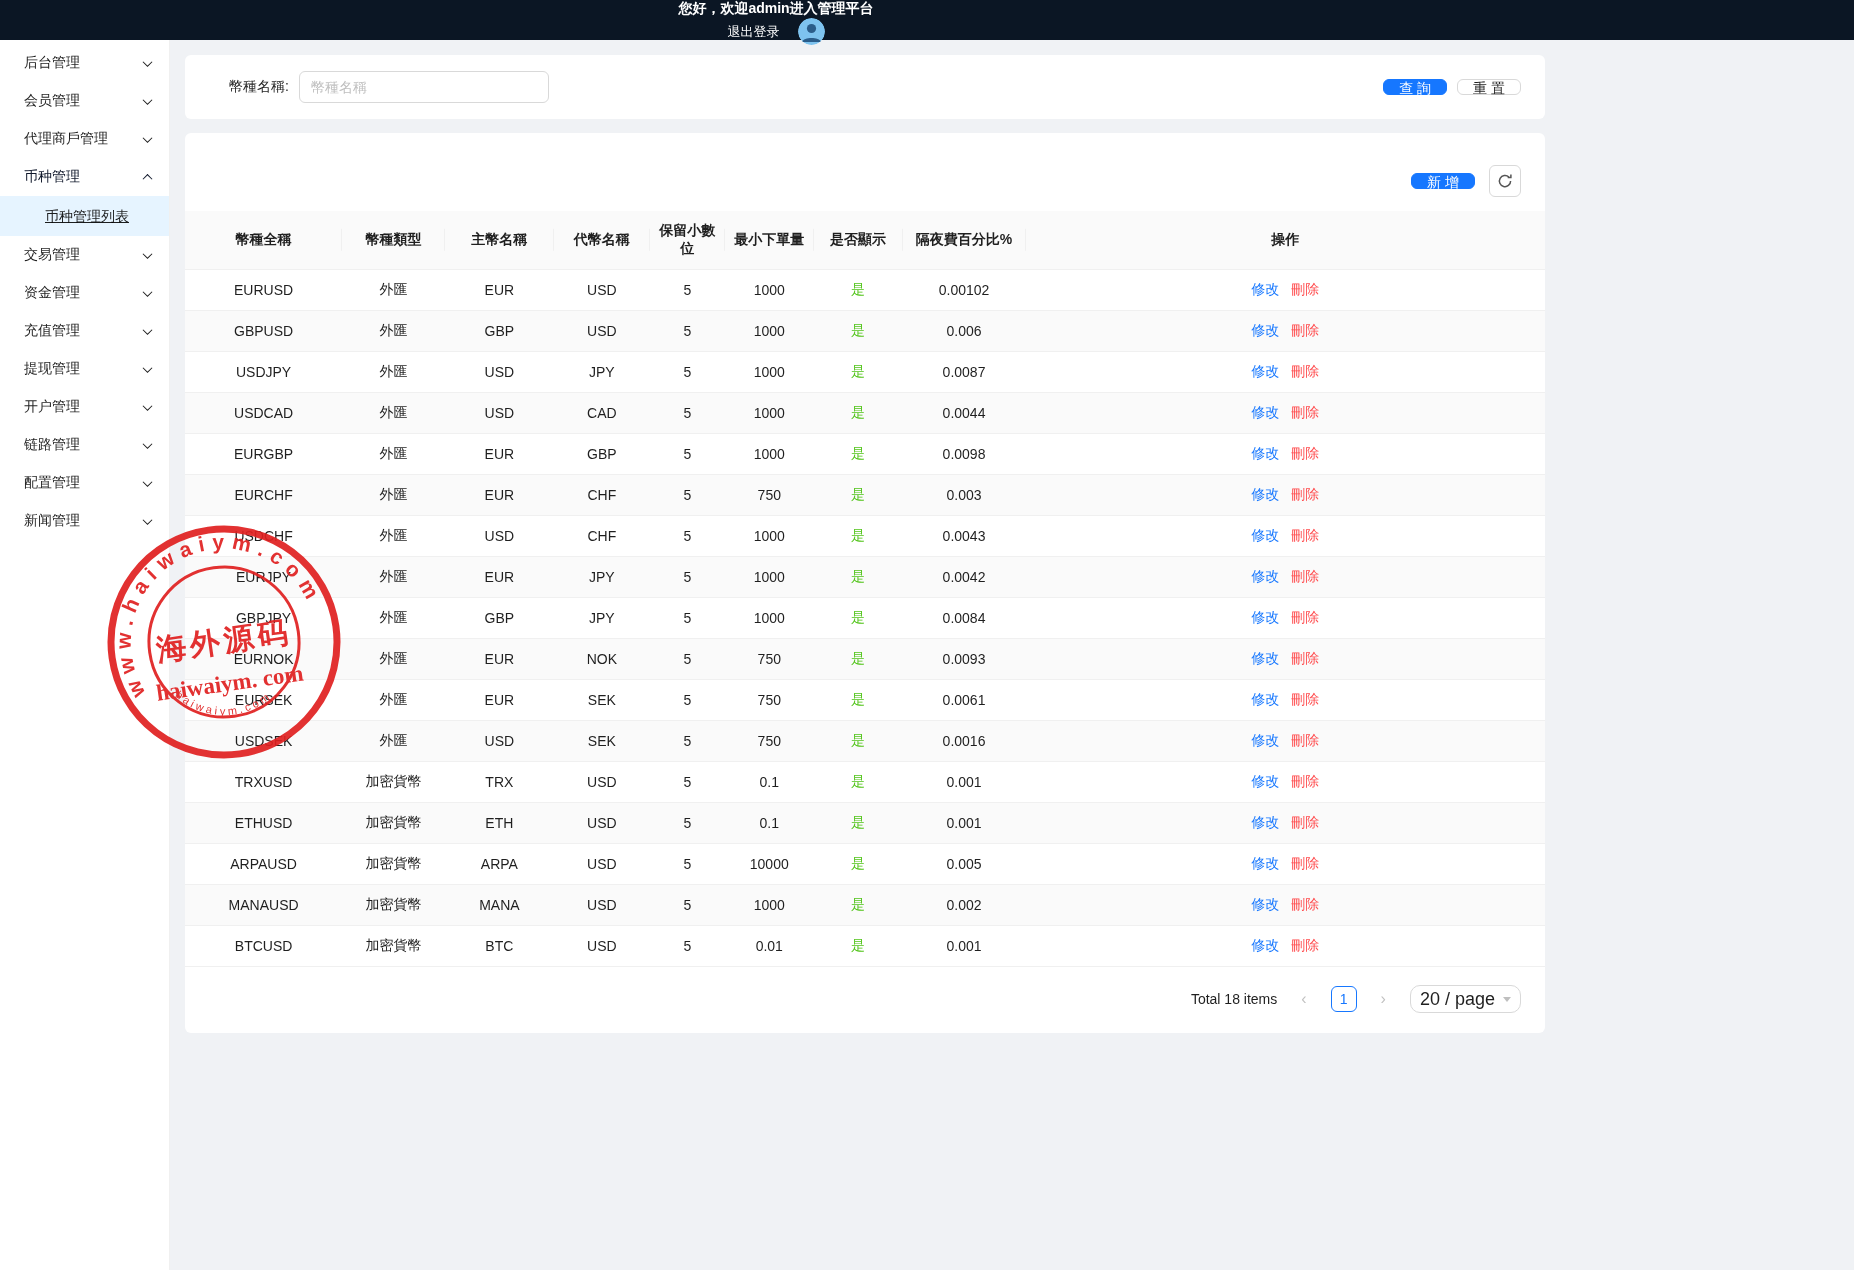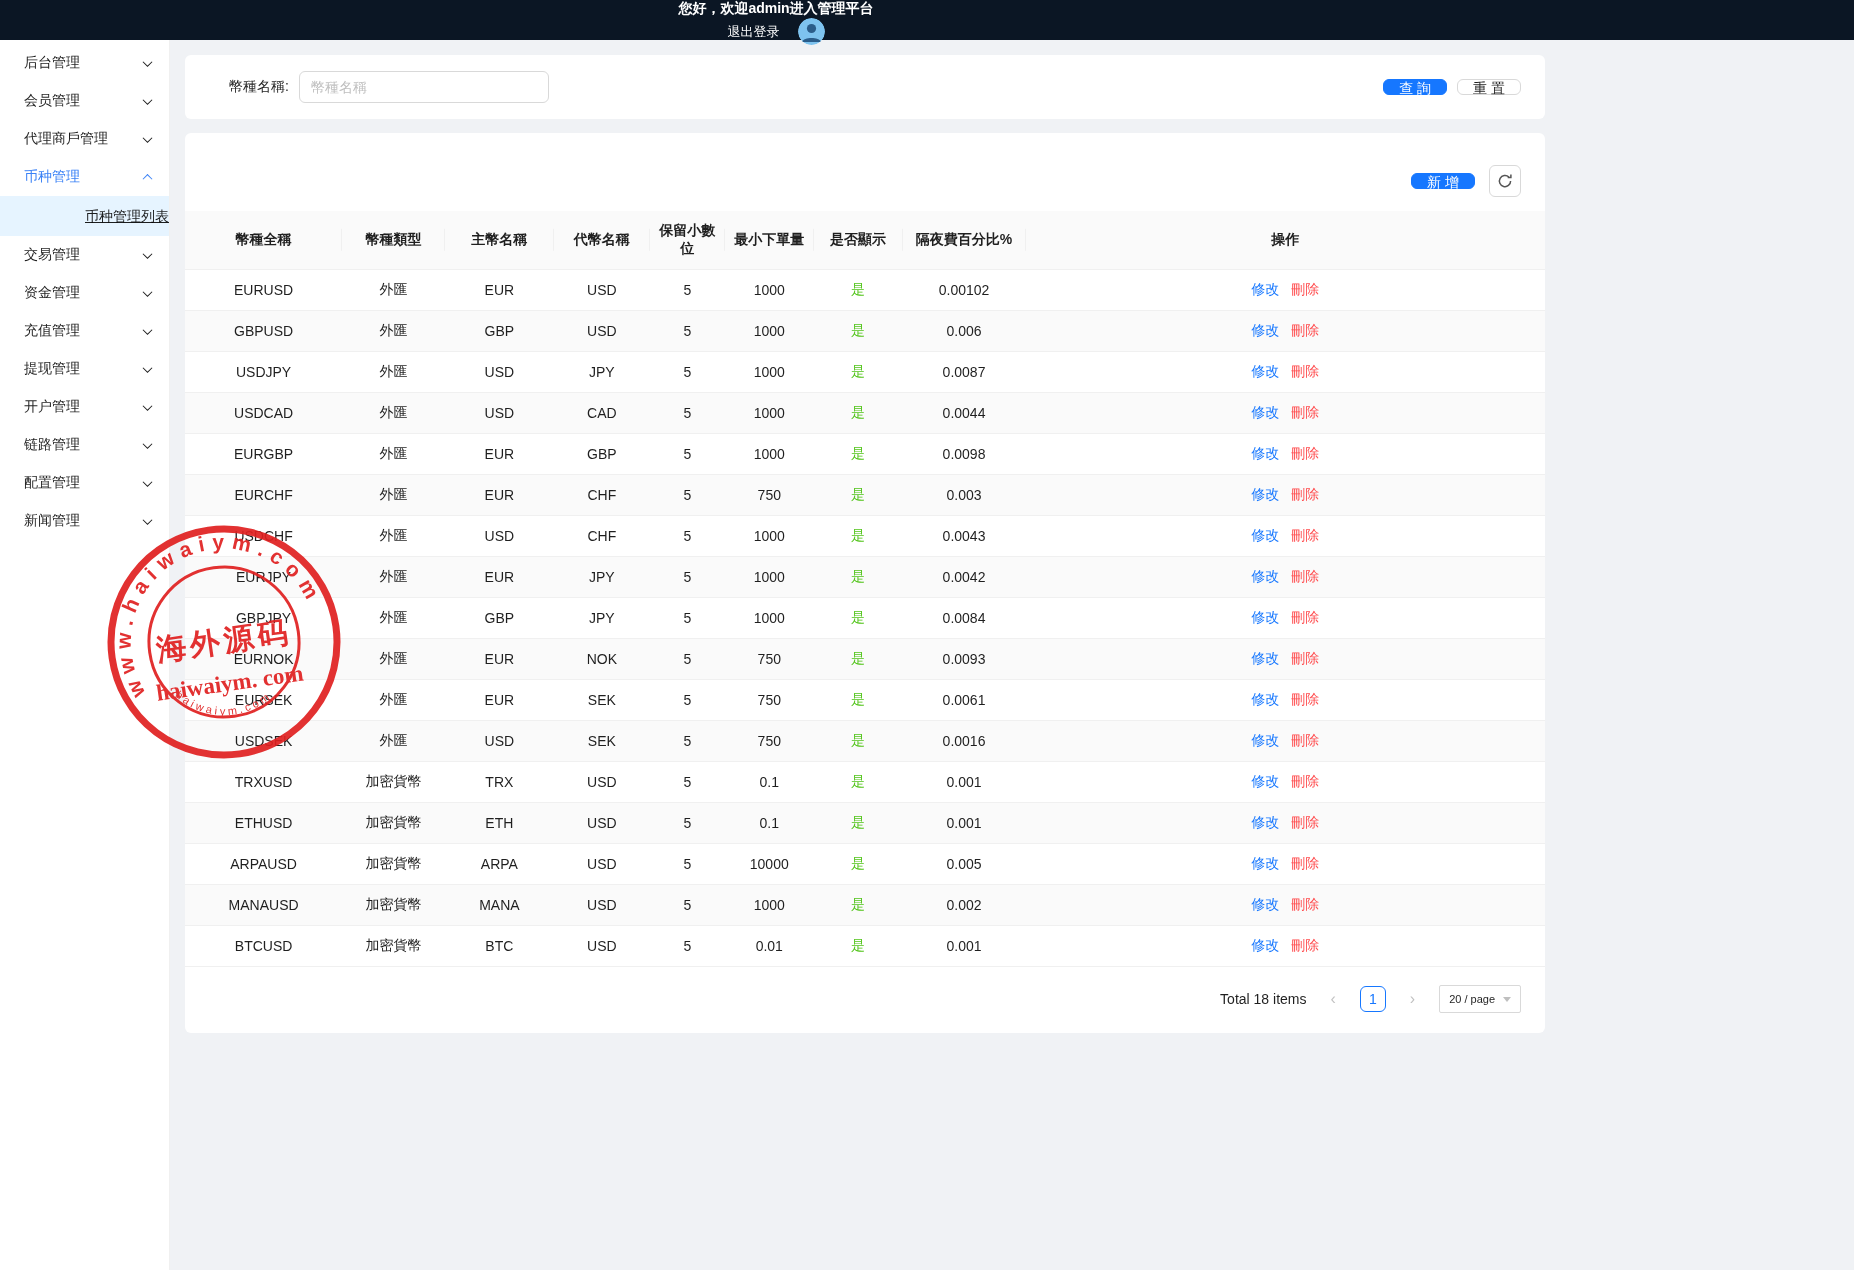--- a/index.html
+++ b/index.html
@@ -30,33 +30,32 @@
   .avatar { width: 27px; height: 27px; border-radius: 50%; overflow: hidden; display: inline-block; cursor: pointer; }
 
   
   .layout { display: flex; height: 1230px; }
   .sidebar {
     width: 170px;
     background: #fff;
     border-right: 1px solid #f0f0f0;
     padding-top: 4px;
     flex: none;
-    text-align: right;
   }
   .side-item {
     height: 38px;
     display: flex;
     align-items: center;
     justify-content: space-between;
     padding: 0 18px 0 24px;
     cursor: pointer;
     color: rgba(0,0,0,.88);
     font-size: 14px;
   }
-  .side-item.expanded { color: #3b82f6; }
+  .side-item.expanded { color: #0f172a; }
   .chev {
     width: 7px; height: 7px;
     border-right: 1.6px solid currentColor;
     border-bottom: 1.6px solid currentColor;
     transform: rotate(45deg) translate(-1px,-1px);
     display: inline-block;
   }
   .chev.up { transform: rotate(-135deg) translate(-1px,-1px); }
   .side-sub {
     height: 40px;
@@ -178,26 +177,26 @@
     border: 1px solid #1677ff;
     border-radius: 6px;
     color: #1677ff;
     display: flex; align-items: center; justify-content: center;
     cursor: pointer;
     background: #fff;
   }
   .page-size {
     height: 28px;
     border: 1px solid #d9d9d9;
-    border-radius: 2px;
+    border-radius: 10px;
     padding: 0 9px;
     display: flex; align-items: center; gap: 8px;
     cursor: pointer;
     background: #fff;
-    font-size: 11px;
+    font-size: 18px;
     color: rgba(0,0,0,.88);
   }
   .caret-down {
     width: 0; height: 0;
     border-left: 4px solid transparent;
     border-right: 4px solid transparent;
     border-top: 5px solid #bfbfbf;
     display: inline-block;
   }
 

